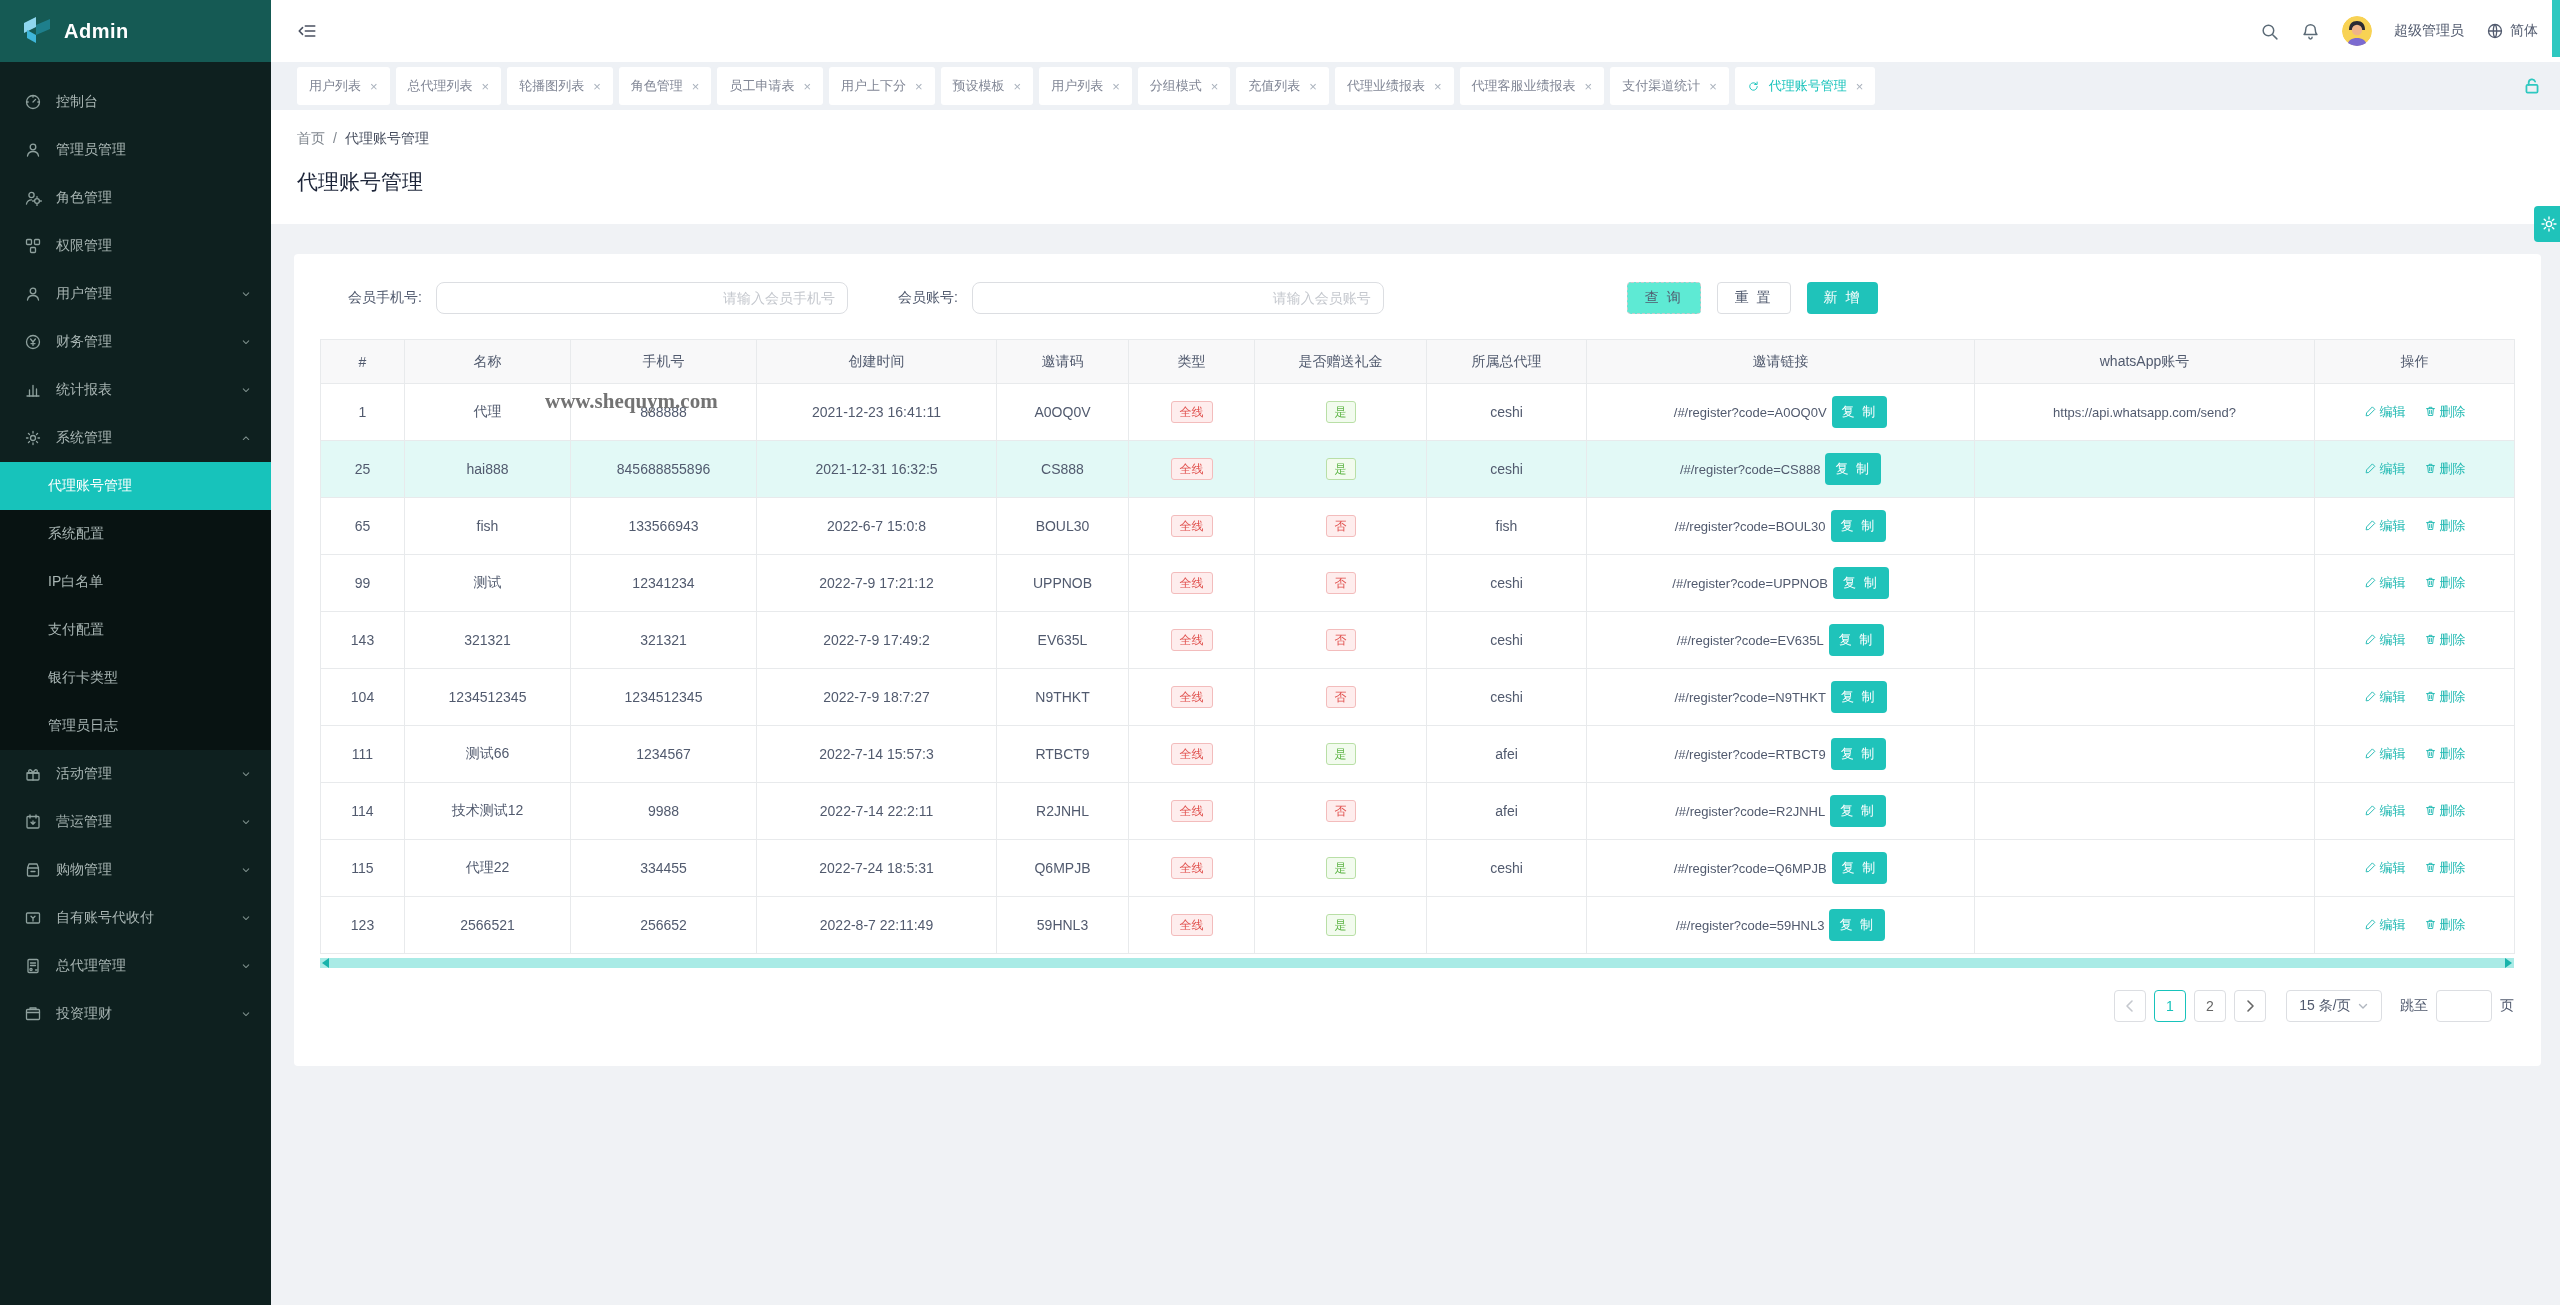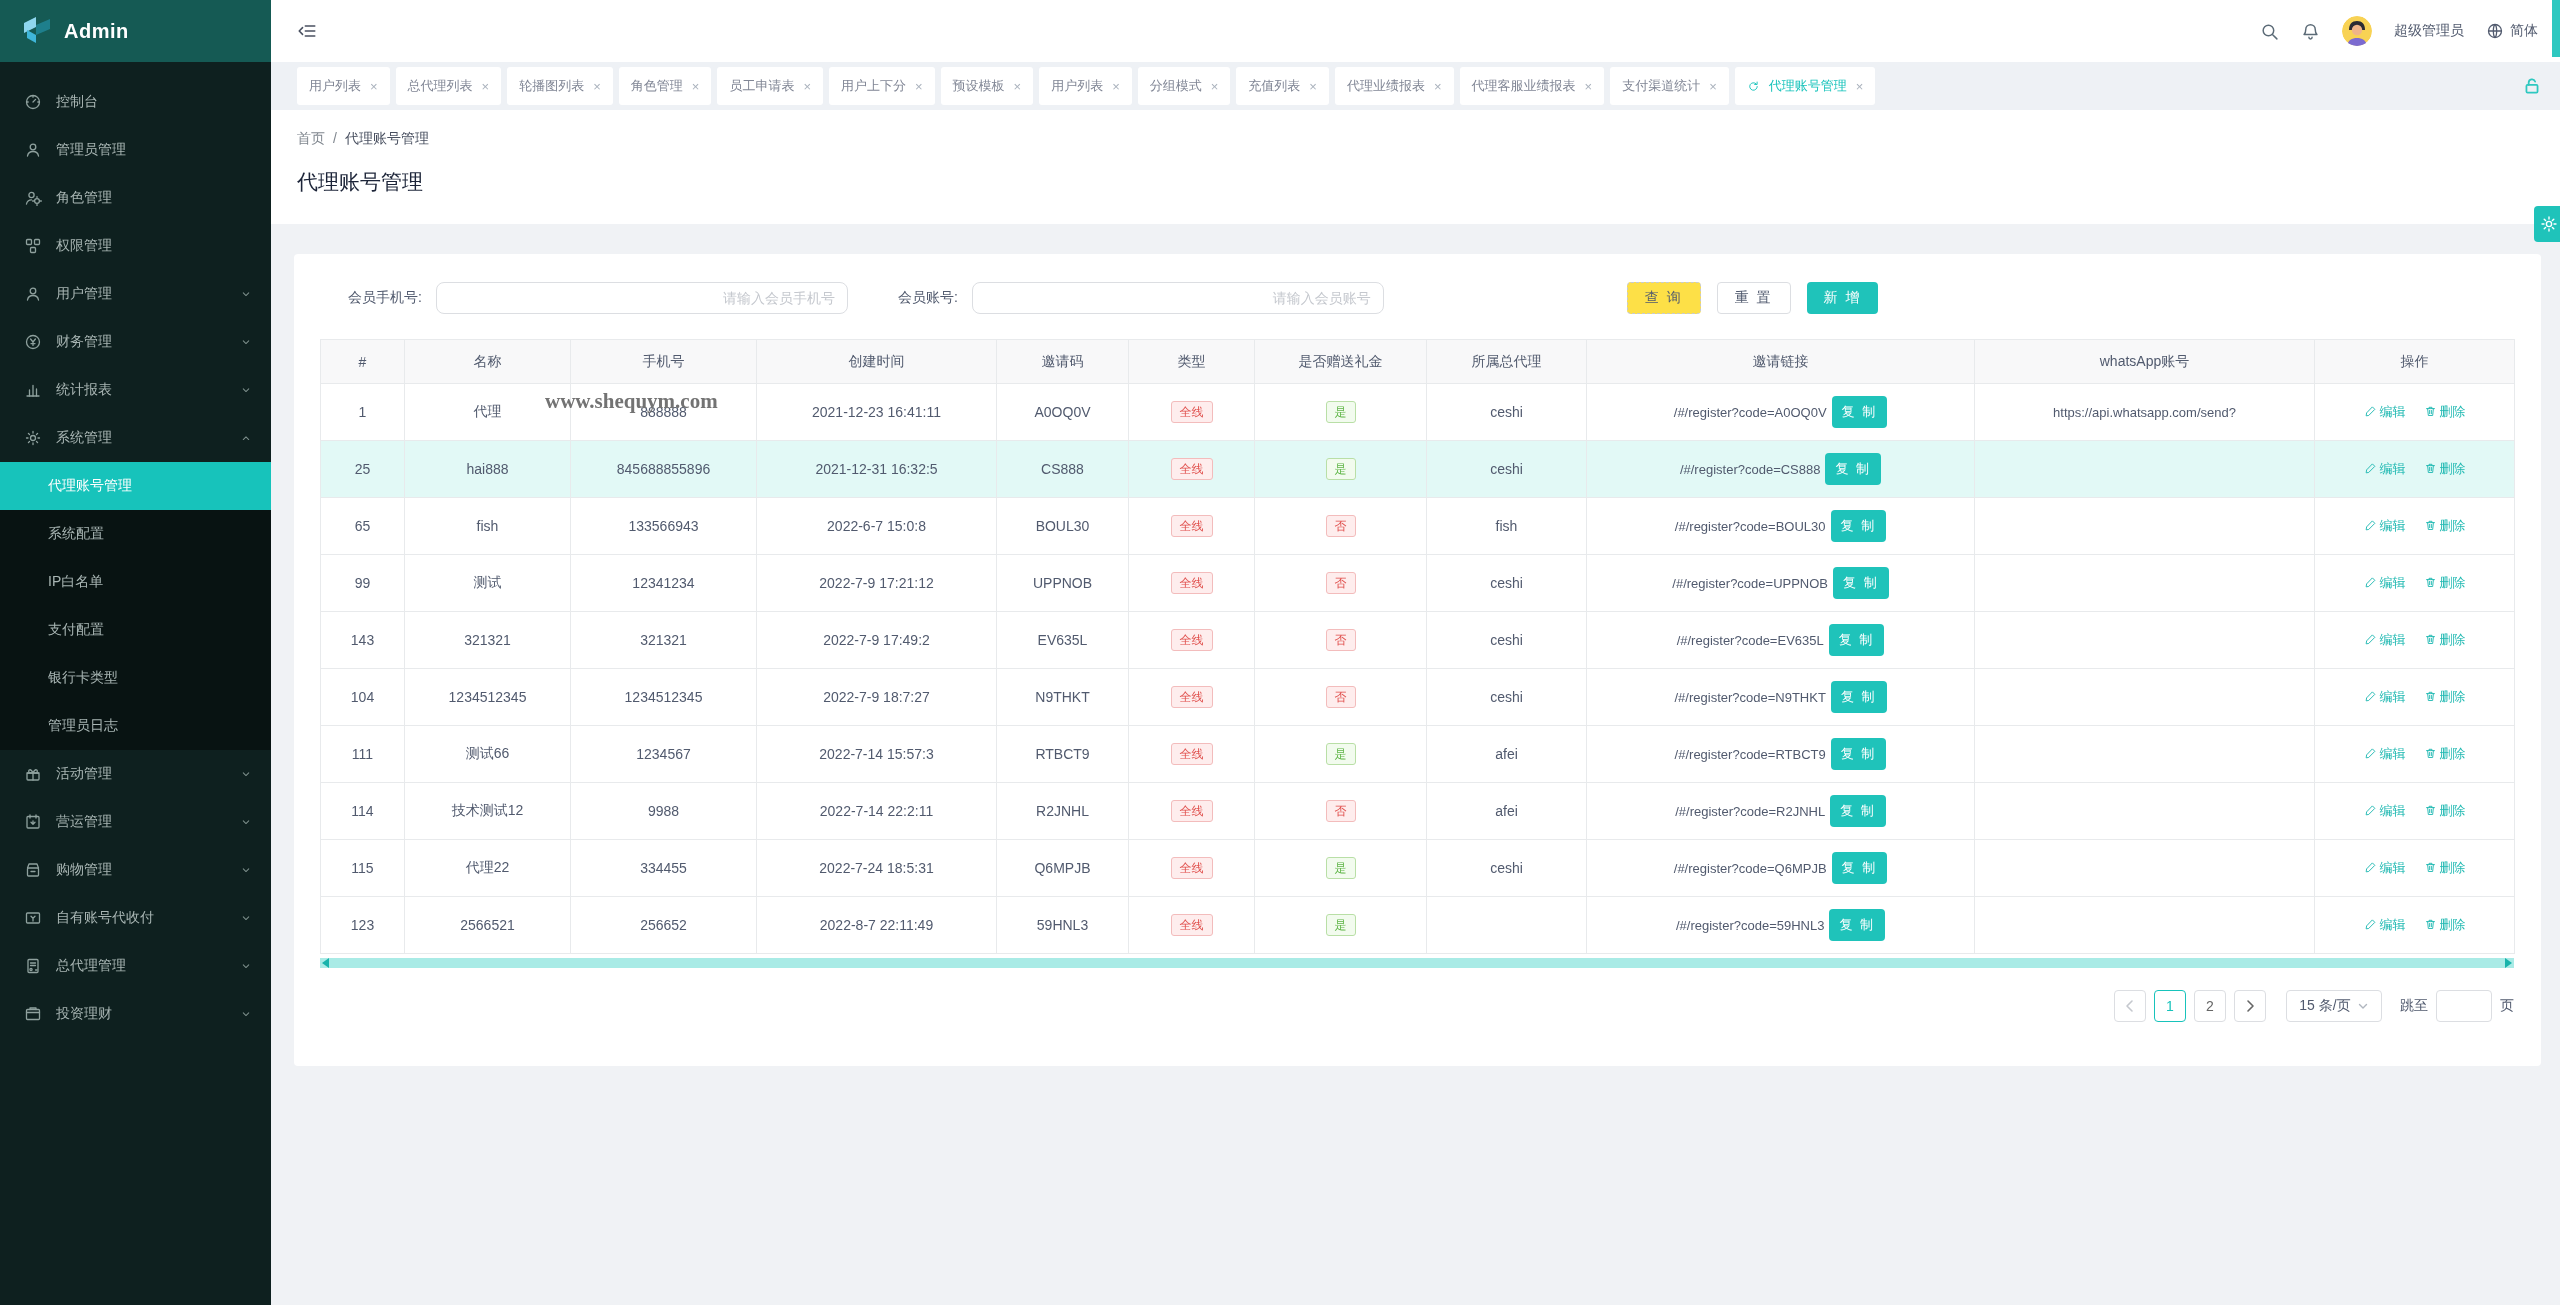--- a/index.html
+++ b/index.html
@@ -49,21 +49,21 @@
   .card { background:#fff; border-radius:4px; padding:28px 26px 44px; }
 
   
   .filters { display:flex; align-items:center; padding-left:28px; font-size:14px; color:#515a6e; }
   .f-label { margin-right:14px; }
   .f-input { width:412px; height:32px; border:1px solid #dcdee2; border-radius:8px; padding:0 12px;
              font-size:14px; color:#515a6e; outline:none; font-family:inherit;text-align:right; }
   .f-input::placeholder { color:#c5c8ce; }
   .f-label2 { margin-left:50px; }
   .btn { height:32px; padding:0 17px; border-radius:4px; font-size:14px; cursor:pointer; font-family:inherit; letter-spacing:2px; }
-  .btn-query { border:1px dashed #c8cacc; background:#fde047; color:#515a6e; margin-left:243px; }
+  .btn-query { border:1px dashed #c8cacc; background:#5eead4; color:#515a6e; margin-left:243px; }
   .btn-reset { border:1px solid #dcdee2; background:#fff; color:#515a6e; margin-left:16px; }
   .btn-add   { background:#1fc3ba; color:#fff; border:none; margin-left:16px; }
 
   
   .grid-wrap { margin-top:25px; }
   table { border-collapse:collapse; table-layout:fixed; width:2194px; font-size:14px; color:#515a6e; }
   th { height:44px; background:#f8f8f9; border:1px solid #e8eaec; font-weight:500; text-align:center; }
   td { height:57px; border:1px solid #e8eaec; text-align:center; padding:0 6px; overflow:hidden; white-space:nowrap; }
   tr.hl td { background:#e2f9f6; }
   .badge { display:inline-block; padding:4px 8px; border-radius:3px; font-size:12px; line-height:1; }

